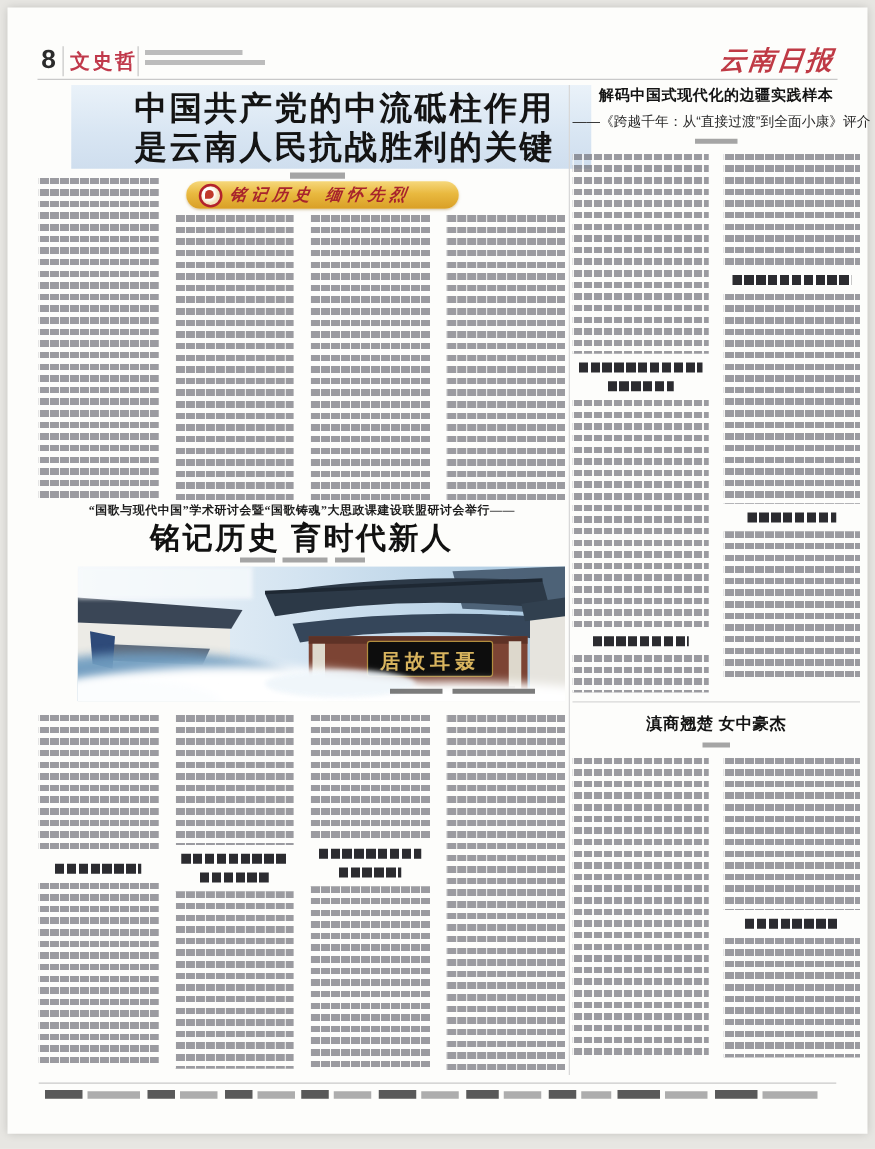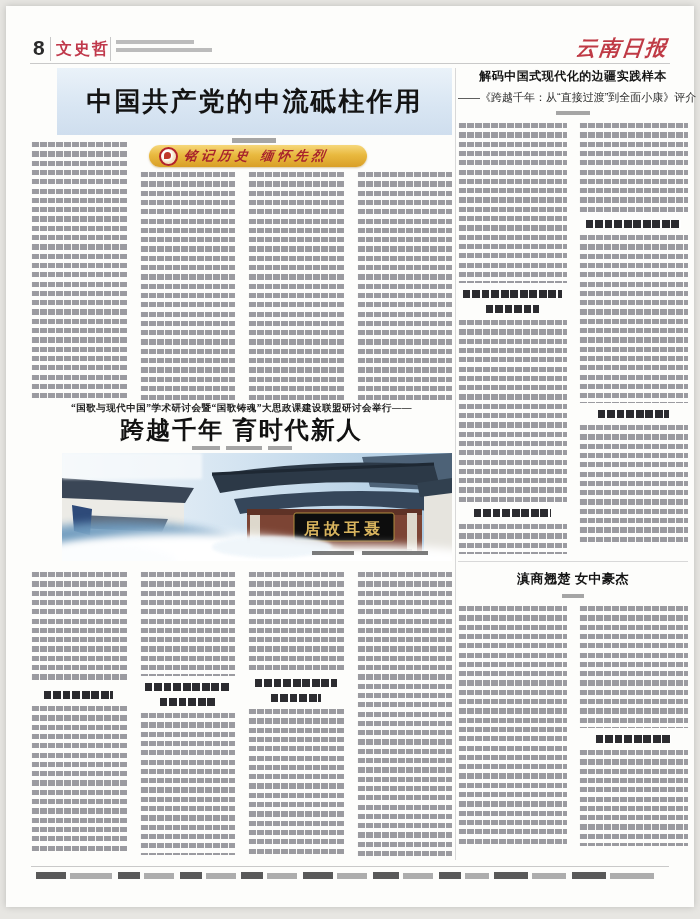--- a/index.html
+++ b/index.html
@@ -23,21 +23,21 @@
       repeating-linear-gradient(180deg, #73737a 0 5.2px, transparent 5.2px 9.3px);
     opacity:.7;filter:blur(.35px);}
   .sh{height:8px;background:repeating-linear-gradient(90deg,#2c2c30 0 7.5px, rgba(255,255,255,.9) 7.5px 9.5px);
     margin:7px auto;filter:blur(.3px);}
   .bbar{height:5px;background:#909090;opacity:.8;filter:blur(.3px);}
   .cols{display:flex;gap:13px;}
   .col{flex:1;}
   
   .hbox{position:absolute;left:51px;top:62px;width:395px;height:67px;
     background:linear-gradient(180deg,#eaf2f9 0%,#d9e6f3 55%,#cfdeee 100%);
-    display:flex;flex-direction:column;justify-content:center;align-items:center;}
+    display:flex;flex-direction:column;justify-content:center;align-items:center;padding-left:21px;}
   .hbox .l{font-size:26px;line-height:31px;font-weight:bold;color:#141414;letter-spacing:2px;white-space:nowrap;}
   .lead-byline{position:absolute;left:226px;top:132px;width:44px;}
   .leadbody{position:absolute;left:25px;top:136px;width:421px;height:262px;}
   .ribbon{position:absolute;left:118px;top:3px;width:218px;height:22px;border-radius:12px;
     background:linear-gradient(180deg,#f6d87c 0%,#e9b93f 45%,#d99f26 100%);
     box-shadow:0 1px 2px rgba(150,100,0,.35);display:flex;align-items:center;}
   .emblem{width:15px;height:15px;border-radius:50%;background:radial-gradient(circle at 40% 40%,#fff 35%,#f3e3c0 60%);
     border:2px solid #b3222c;margin:0 6px 0 10px;position:relative;}
   .emblem i{position:absolute;left:3px;top:3px;width:7px;height:7px;border-radius:50% 50% 50% 0;background:#c0392b;display:block;}
   .ribbon .rt{font-family:"DejaVu Serif",serif;font-style:italic;font-weight:bold;font-size:13px;
@@ -83,20 +83,21 @@
     <div class="meta">
       <div class="mline" style="width:78px;"></div>
       <div class="mline" style="width:96px;"></div>
     </div>
     <span class="masthead">云南日报</span>
   </div>
   <div class="hrule"></div>
 
   <div class="hbox">
     <div class="l">中国共产党的中流砥柱作用</div>
+    <div class="l">是云南人民抗战胜利的关键</div>
   </div>
   <div class="lead-byline bbar"></div>
 
   <div class="leadbody">
     <div class="ribbon">
       <span class="emblem">
           <i></i>
         </span>
       <span class="rt">铭记历史 缅怀先烈</span>
     </div>
@@ -110,21 +111,21 @@
       <div class="col" style="padding-top:30px;">
         <div class="tx" style="height:228px;"></div>
       </div>
       <div class="col" style="padding-top:30px;">
         <div class="tx" style="height:228px;"></div>
       </div>
     </div>
   </div>
 
   <div class="kicker">“国歌与现代中国”学术研讨会暨“国歌铸魂”大思政课建设联盟研讨会举行——</div>
-  <div class="anthem-h">跨越千年 育时代新人</div>
+  <div class="anthem-h">铭记历史 育时代新人</div>
   <div class="anthem-byline">
     <span class="bbar"></span>
       <span class="bbar" style="width:36px;"></span>
       <span class="bbar" style="width:24px;"></span>
   </div>
 
   <div class="photo">
     <svg viewBox="0 0 390 108" preserveAspectRatio="none">
       <defs>
         <linearGradient id="sky" x1="0" y1="0" x2="1" y2="0">

